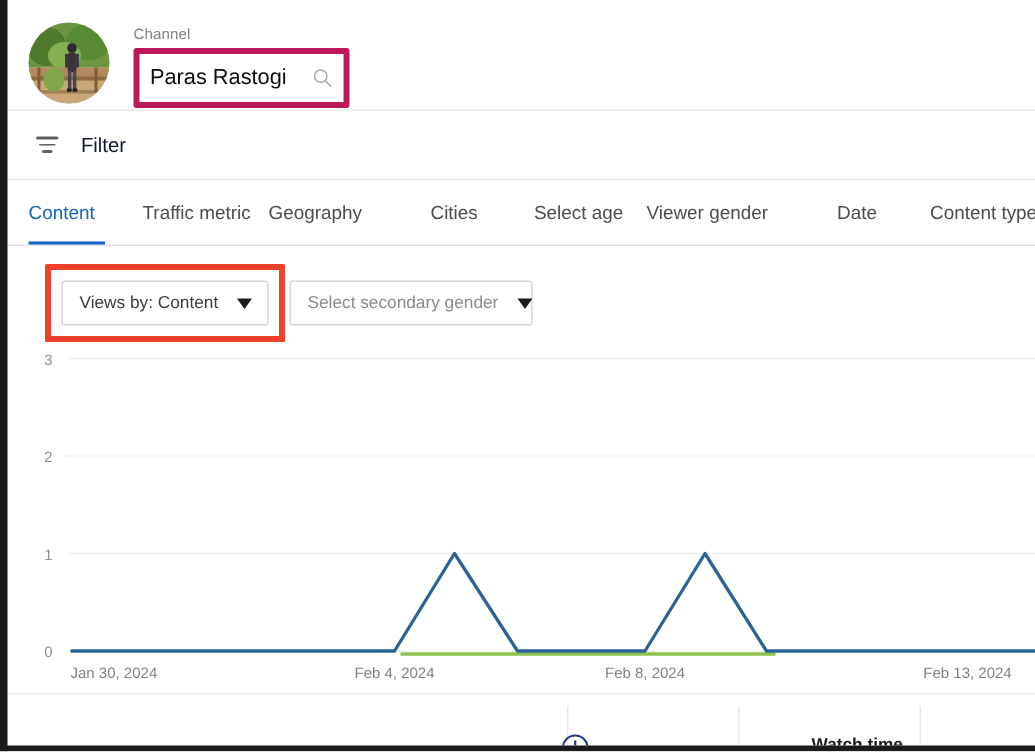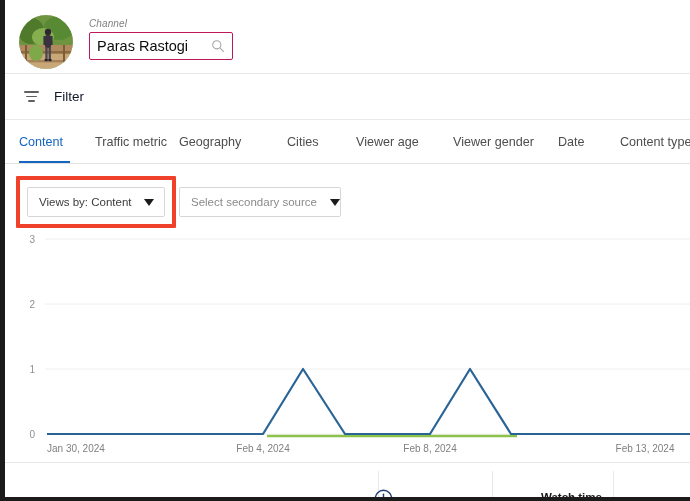--- a/index.html
+++ b/index.html
@@ -54,27 +54,26 @@
     background: #7a9a4e;
   }
   .avatar svg { display: block; width: 54px; height: 54px; }
 
   .channel-label {
     position: absolute;
     left: 84px; top: 18px;
     font-size: 10px;
     color: #808080;
     letter-spacing: .1px;
-    font-style: italic;
   }
   .searchbox {
     position: absolute;
     left: 84px; top: 32px;
-    width: 144px; height: 28px;
-    border: 1px solid #be185d;
+    width: 144px; height: 40px;
+    border: 4px solid #be185d;
     border-radius: 2px;
     background: #fff;
     display: flex;
     align-items: center;
     padding: 0 7px;
   }
   .searchbox .value {
     font-size: 14.5px;
     color: #0d0d0d;
     flex: 1;
@@ -133,21 +132,21 @@
     content: "";
     position: absolute;
     left: 0; right: 0; bottom: 0;
     height: 2.5px;
     background: #1565c0;
   }
 
   
   .controls {
     position: absolute;
-    left: 5px; top: 164px;
+    left: 19px; top: 164px;
     width: 613px; height: 72px;
   }
   .redbox {
     position: absolute;
     left: 11px; top: 12px;
     width: 160px; height: 52px;
     border: 4px solid #f0422a;
     border-radius: 1px;
   }
   .dropdown {
@@ -289,43 +288,43 @@
     <div class="tab" style="position:absolute;left:90px;width:73px;">
       <span class="t-label">Traffic metric</span>
     </div>
     <div class="tab" style="position:absolute;left:174px;width:63px;">
       <span class="t-label">Geography</span>
     </div>
     <div class="tab" style="position:absolute;left:282px;width:37px;">
       <span class="t-label">Cities</span>
     </div>
     <div class="tab" style="position:absolute;left:351px;width:60px;">
-      <span class="t-label">Viewer age</span>
-    </div>
-    <div class="tab" style="position:absolute;left:448px;width:78px;">
+      <span class="t-label">Select age</span>
+    </div>
+    <div class="tab" style="position:absolute;left:426px;width:78px;">
       <span class="t-label">Viewer gender</span>
     </div>
     <div class="tab" style="position:absolute;left:553px;width:28px;">
       <span class="t-label">Date</span>
     </div>
     <div class="tab" style="position:absolute;left:615px;width:71px;align-items:center;">
       <span class="t-label">Content type</span>
     </div>
   </div>
 
   <div class="controls">
     <div class="redbox"></div>
 
     <div class="dropdown" id="dd-primary">
       <span class="dd-label">Views by: Content</span>
       <span class="caret"></span>
     </div>
 
     <div class="dropdown secondary" id="dd-secondary">
-      <span class="dd-label">Select secondary source</span>
+      <span class="dd-label">Select secondary gender</span>
       <span class="caret"></span>
     </div>
   </div>
 
   <div class="chart">
     <svg viewBox="0 0 685 228" xmlns="http://www.w3.org/2000/svg">
 
       <g>
         <line x1="40" y1="9" x2="685" y2="9" stroke="#eeeeee" stroke-width="1"></line>
         <line x1="40" y1="74" x2="685" y2="74" stroke="#eeeeee" stroke-width="1"></line>

